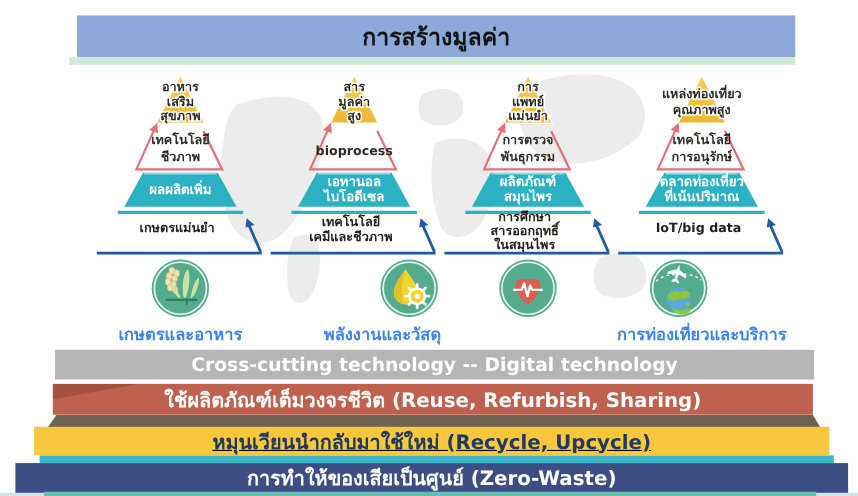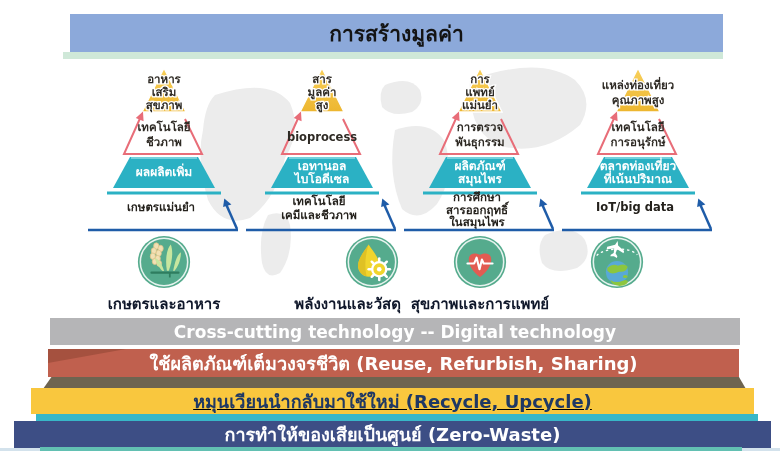--- a/index.html
+++ b/index.html
@@ -18,21 +18,21 @@
   .pyr-row{position:absolute;left:0;top:64px;width:780px;height:172px;z-index:1;}
   .pyr-col{position:absolute;top:0;width:158px;height:172px;}
   .pyr-col svg{display:block;}
   svg text{paint-order:stroke;}
   .t-peak{font-size:11.5px;font-weight:bold;fill:#2e2a24;stroke:#ffffff;stroke-width:2.6px;}
   .t-tech{font-size:11.5px;font-weight:bold;fill:#2e2a24;}
   .t-base{font-size:12px;font-weight:bold;fill:#ffffff;}
   .t-found{font-size:11.5px;font-weight:bold;fill:#24211c;}
   
   .sector{position:absolute;top:233px;width:158px;display:flex;flex-direction:column;align-items:center;z-index:1;}
-  .sector-label{font-size:15px;font-weight:bold;color:#0f172a;margin-top:1px;white-space:nowrap;}
+  .sector-label{font-size:15px;font-weight:bold;color:#3b82f6;margin-top:1px;white-space:nowrap;}
   
   .bar{position:absolute;display:flex;align-items:center;justify-content:center;z-index:2;}
   .bar span{font-weight:bold;white-space:nowrap;}
   .bar-gray{left:50px;top:318px;width:690px;height:27px;background:#b5b5b7;}
   .bar-gray span{color:#fff;font-size:17px;}
   .bar-red{left:48px;top:349px;width:691px;height:28px;background:#c0604e;}
   .bar-red span{color:#fff;font-size:18px;}
   .bar-red .fold{position:absolute;left:0;top:0;width:78px;height:14px;background:#a5513f;
     clip-path:polygon(0 0,100% 0,0 100%);}
   .strip-brown{position:absolute;left:43px;top:377px;width:703px;height:12px;background:#6e6450;
@@ -222,37 +222,37 @@
         </svg>
      <div class="sector-label">พลังงานและวัสดุ</div>
       </div>
       <div class="sector" style="left: 401px;">
         <svg width="58" height="58" viewBox="0 0 60 60">
           <circle cx="30" cy="30" r="27" fill="#55ab8d"></circle>
    <circle cx="30" cy="30" r="24.5" fill="none" stroke="rgba(255,255,255,0.85)" stroke-width="1.6"></circle>
     <path d="M30,45.5 C13.5,33.5 15.5,16 30,22.5 C44.5,16 46.5,33.5 30,45.5 Z" fill="#e25c52"></path>
     <polyline points="17,31.5 24,31.5 26.5,25.5 29.5,37.5 32,27.5 33.8,31.5 43,31.5" fill="none" stroke="#fff" stroke-width="2.2" stroke-linejoin="round" stroke-linecap="round"></polyline>
         </svg>
-     <div class="sector-label">สุขภาพและการแพทย์</div>
       </div>
       <div class="sector" style="left: 559px;">
         <svg width="58" height="58" viewBox="0 0 60 60" style="transform:translateX(-21px)">
           <circle cx="30" cy="30" r="27" fill="#55ab8d"></circle>
    <circle cx="30" cy="30" r="24.5" fill="none" stroke="rgba(255,255,255,0.85)" stroke-width="1.6"></circle>
     <path d="M9,23.5 C16,15 43,14 51,22.5" fill="none" stroke="#fff" stroke-width="1.3" stroke-dasharray="2.5 3"></path>
     <circle cx="30" cy="40.5" r="11.5" fill="#58a9d7"></circle>
     <g fill="#8cc63f">
       <path d="M20,36 q6,-5 11,-2 q7,-3 10,1 q-1,6 -9,5 q-8,4 -12,-1 Z"></path>
       <path d="M23,48.5 q6,4 13,1 q4,-2 5.5,1 l-2,2.5 q-8,4 -14.5,-1 Z"></path>
       <ellipse cx="38.5" cy="45" rx="2.5" ry="1.6"></ellipse>
     </g>
     <g transform="translate(29,15) rotate(14)">
       <path d="M0,-7 L1.6,-2.5 L9,1.5 L9,4 L1.6,1.5 L1,6 L3.5,8.5 L3.5,10.2 L0,9.2 L-3.5,10.2 L-3.5,8.5 L-1,6 L-1.6,1.5 L-9,4 L-9,1.5 L-1.6,-2.5 Z" fill="#fff"></path>
     </g>
         </svg>
+     <div class="sector-label">การท่องเที่ยวและบริการ</div>
       </div>
     </div>
 
   <div class="bar bar-red" style="background: rgb(192, 96, 78);">
     <div class="fold"></div>
     <span style="color: rgb(255, 255, 255);">ใช้ผลิตภัณฑ์เต็มวงจรชีวิต (Reuse, Refurbish, Sharing)</span>
   </div>
   <div class="bar bar-gray" style="background: rgb(181, 181, 183);">
     <span style="color: rgb(255, 255, 255);">Cross-cutting technology -- Digital technology</span>
   </div>

